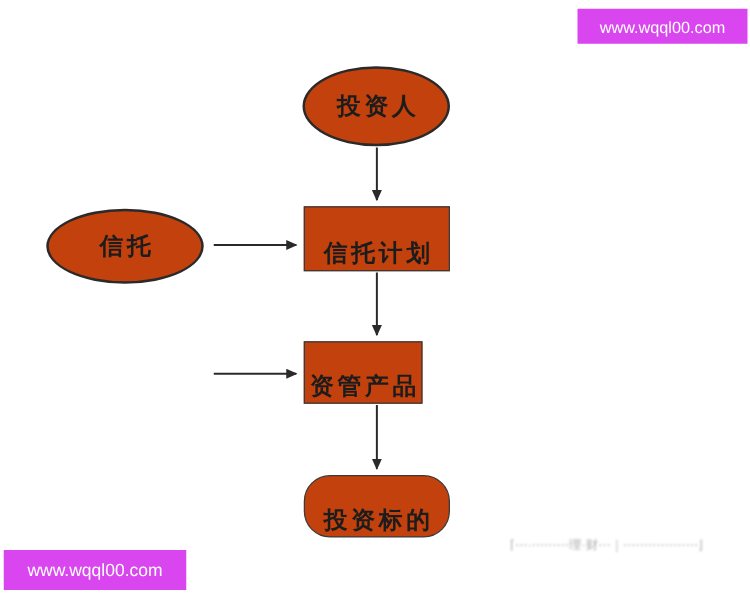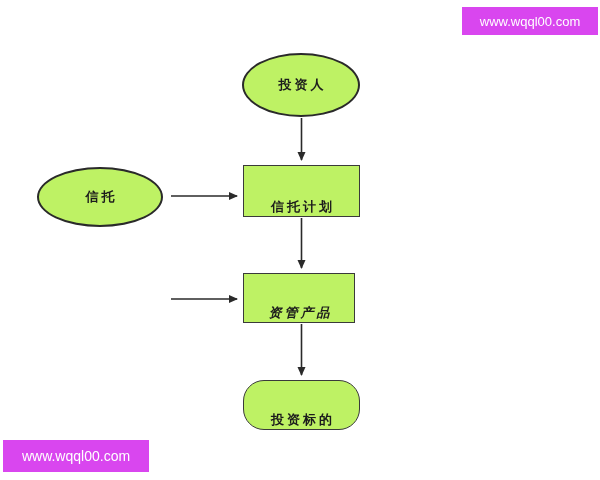--- a/index.html
+++ b/index.html
@@ -14,41 +14,41 @@
     background: #ffffff;
     overflow: hidden;
     font-family: "Liberation Serif", "DejaVu Serif", serif;
   }
   .node {
     position: absolute;
     display: flex;
     align-items: center;
     justify-content: center;
     box-sizing: border-box;
-    background: #bef264;
+    background: #c2410c;
     color: #1c1c1c;
-    font-size: 13px;
+    font-size: 19px;
     font-weight: bold;
     letter-spacing: 3px;
     text-indent: 3px; 
     white-space: nowrap;
   }
   .ellipse {
     border: 2px solid #2a2a2a;
     border-radius: 50%;
   }
   .rect {
     border: 1.5px solid #3a3a3a;
     align-items: flex-end;
   }
   #ellipse-investor { left: 242px; top: 53px;  width: 118px; height: 64px; }
   #ellipse-trust    { left: 37px;  top: 167px; width: 126px; height: 60px; }
   #ellipse-broker   { left: 37px;  top: 271px; width: 126px; height: 60px; }
   #box-trust-plan   { left: 243px; top: 165px; width: 117px; height: 52px; }
-  #box-asset-mgmt   { left: 243px; top: 273px; width: 112px; height: 50px; font-style: italic; }
+  #box-asset-mgmt   { left: 243px; top: 273px; width: 95px; height: 50px; }
   #box-invest-target{ left: 243px; top: 380px; width: 117px; height: 50px; border-radius: 21px; }
   #arrow-layer {
     position: absolute;
     left: 0; top: 0;
     width: 600px;
     height: 480px;
     pointer-events: none;
   }
   .wm-bar {
     position: absolute;
@@ -108,14 +108,15 @@
   <div class="node rect" id="box-invest-target">
     <span>投资标的</span>
   </div>
 
   <div class="wm-bar" id="wm-top-right">
     <span>www.wqql00.com</span>
   </div>
   <div class="wm-bar" id="wm-bottom-left">
     <span>www.wqql00.com</span>
   </div>
+  <div id="wm-faint">⌈⋯·⋯⋯⋯理·财⋯｜⋯⋯⋯⋯⋯⋯⌋</div>
 
 </div>
 
 </body></html>

